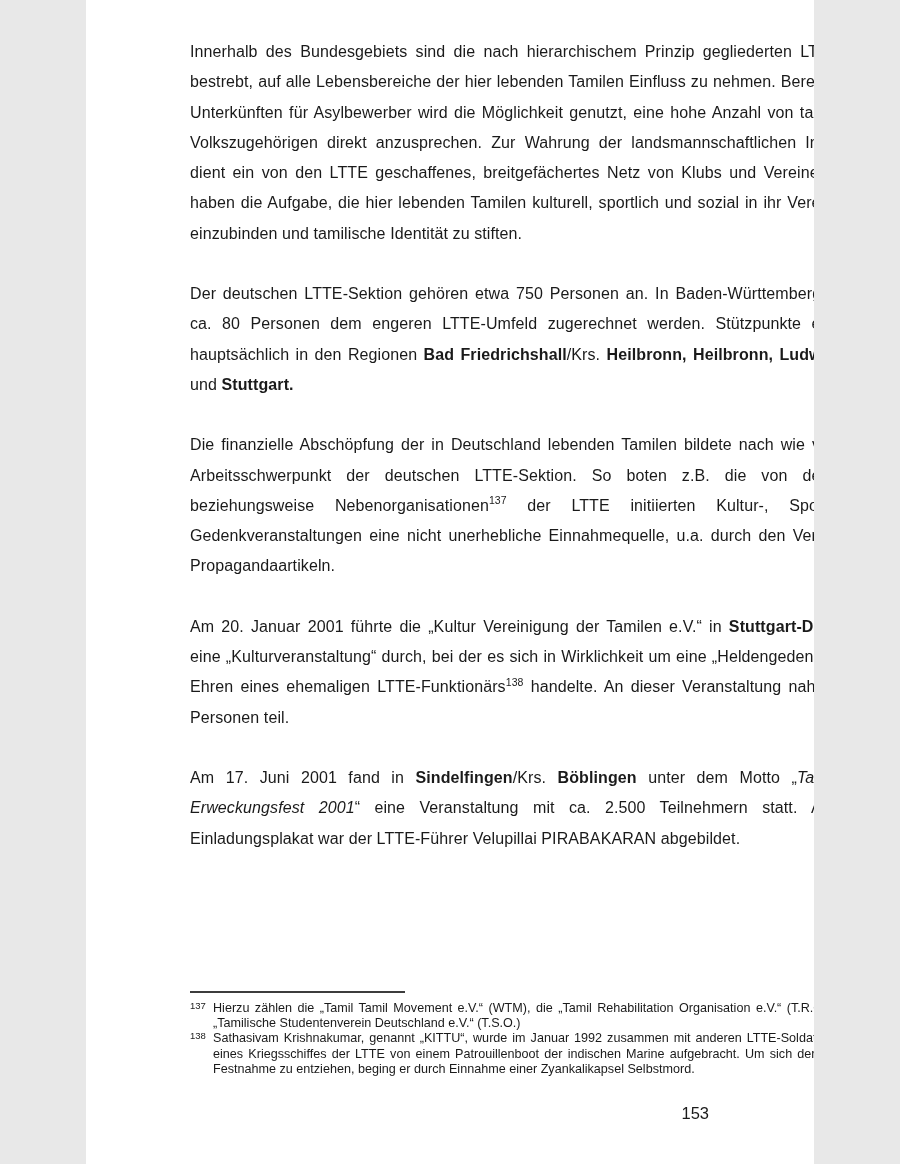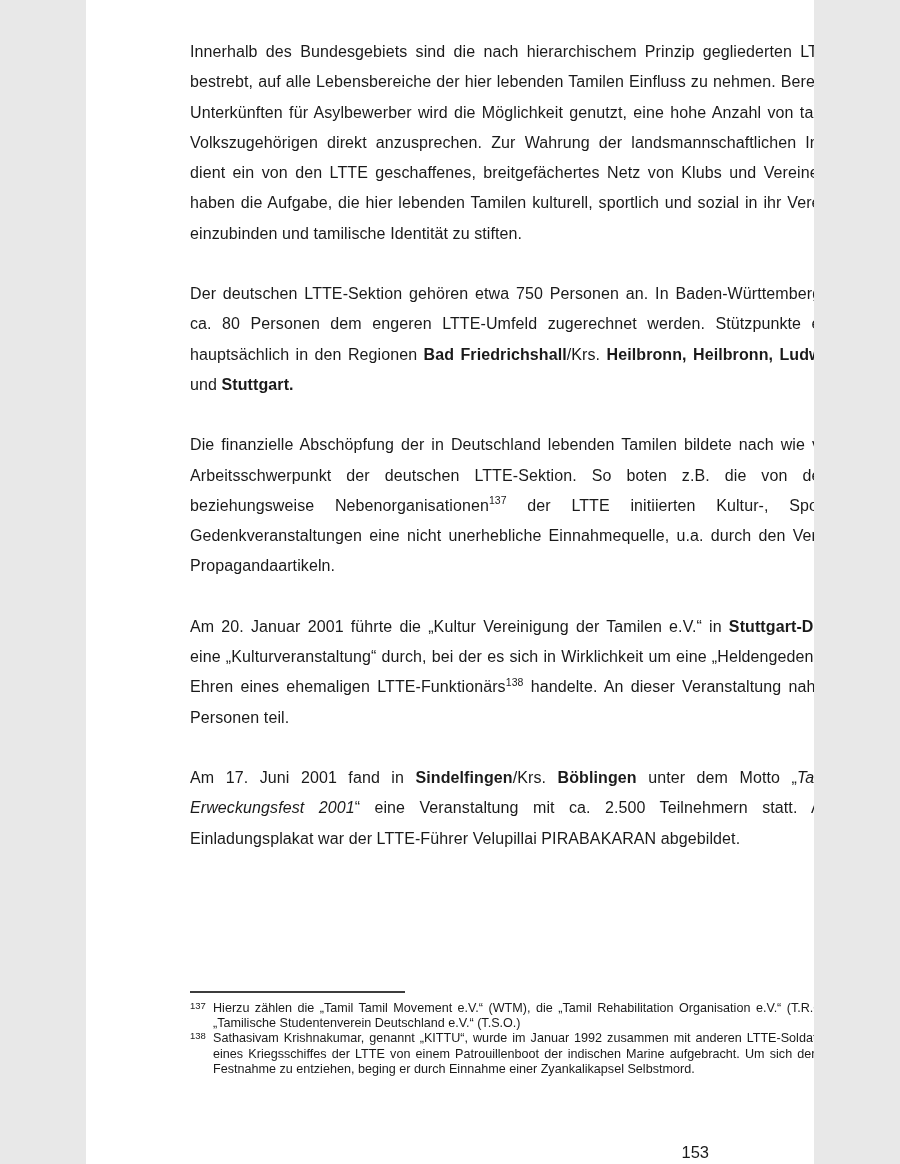--- a/index.html
+++ b/index.html
@@ -54,21 +54,21 @@
     text-align: justify;
   }
   .fn-num {
     position: absolute;
     left: 0;
     top: -3px;
     font-size: 9.5px;
   }
   .page-num {
     position: absolute;
-    top: 1140px;
+    top: 1101px;
     right: 105px;
     font-size: 16.5px;
     line-height: 24px;
   }
 </style>
 </head>
 <body>
 
 <div class="page">
 

